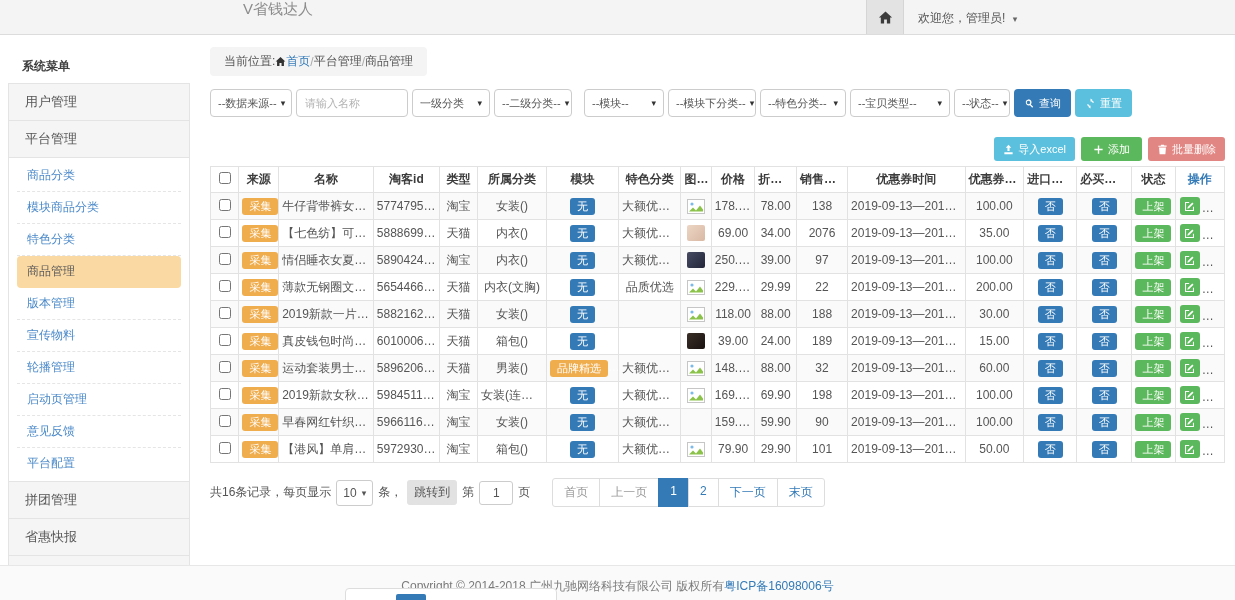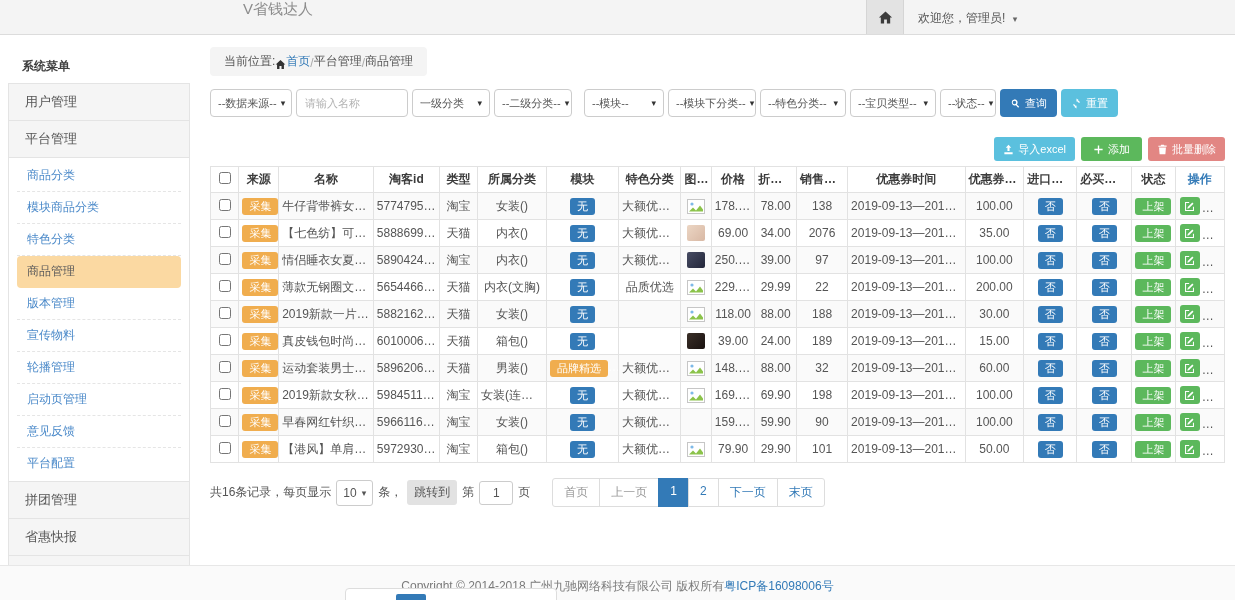--- a/index.html
+++ b/index.html
@@ -28,21 +28,21 @@
   .side-top { background:#f5f5f5; border:1px solid #e4e4e4; margin-top:-1px;
     padding:9px 16px; color:#555; font-size:13px; cursor:pointer; position:relative; }
   .side-sub-wrap { background:#fff; border:1px solid #e4e4e4; margin-top:-1px; padding:2px 8px; }
   .side-sub { padding:7px 10px; color:#4a89c9; font-size:12px;
     border-bottom:1px dashed #e5e5e5; cursor:pointer; }
   .side-sub:last-child { border-bottom:none; }
   .side-sub.active { background:#fbd9a2; border-radius:4px; color:#5a5a5a; border-bottom-color:transparent; }
 
   
   .content { position:absolute; left:210px; top:47px; width:1015px; }
-  .breadcrumb { display:inline-flex; align-items:flex-end; background:#f4f4f4;
+  .breadcrumb { display:inline-flex; align-items:center; background:#f4f4f4;
     border-radius:4px; padding:6px 14px; color:#555; }
   .breadcrumb svg { width:11px; height:11px; fill:#333; }
   .crumb-home { color:#337ab7; cursor:pointer; }
   .crumb-sep { color:#aaa; }
 
   
   .filters { margin-top:13px; display:flex; align-items:center; gap:4px; }
   .sel { height:28px; border:1px solid #ccc; border-radius:4px; background:#fff;
     display:flex; align-items:center; justify-content:space-between;
     padding:0 7px; color:#555; font-size:11px; white-space:nowrap; cursor:pointer; }
@@ -190,21 +190,21 @@
         <span class="caret">▾</span>
       </div>
       <div class="sel" style="width: 88px;">
         <span>--模块下分类--</span>
         <span class="caret">▾</span>
       </div>
       <div class="sel" style="width: 86px;">
         <span>--特色分类--</span>
         <span class="caret">▾</span>
       </div>
-      <div class="sel" style="width: 86px;">
+      <div class="sel" style="width: 100px;">
         <span>--宝贝类型--</span>
         <span class="caret">▾</span>
       </div>
       <div class="sel" style="width: 56px;">
         <span>--状态--</span>
         <span class="caret">▾</span>
       </div>
       <button class="btn btn-query">
       <svg viewBox="0 0 16 16">
           <path d="M6.5 2a4.5 4.5 0 013.53 7.3l3.33 3.34-1.42 1.41-3.33-3.33A4.5 4.5 0 116.5 2zm0 2a2.5 2.5 0 100 5 2.5 2.5 0 000-5z"></path>

